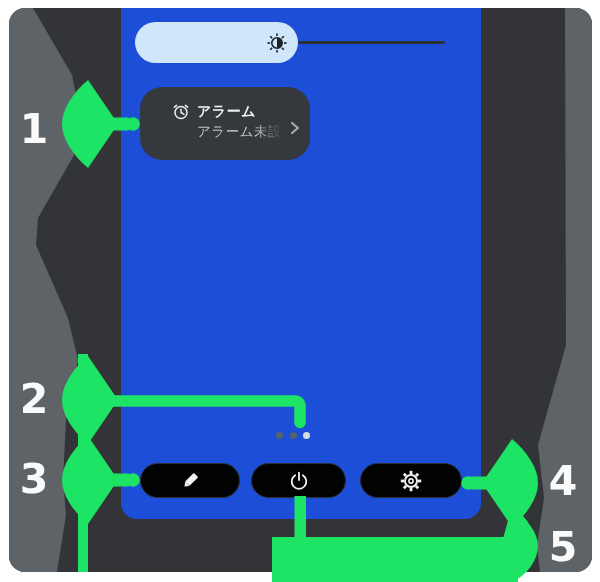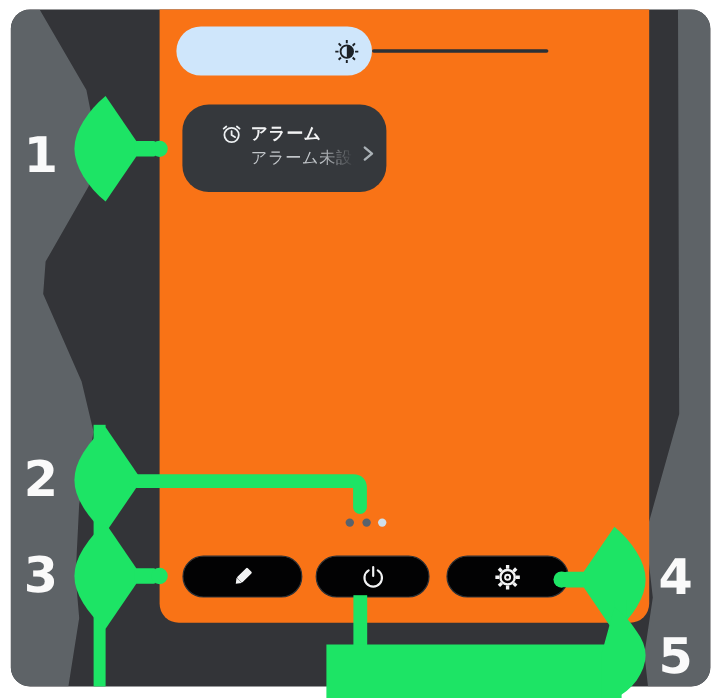--- a/index.html
+++ b/index.html
@@ -5,22 +5,22 @@
   html,body{margin:0;padding:0;background:#ffffff;width:600px;height:582px;overflow:hidden;
     font-family:"Liberation Sans","DejaVu Sans",sans-serif;}
   .stage{position:relative;width:600px;height:582px;background:#ffffff;}
 
   
   .card{position:absolute;left:9px;top:8px;width:583px;height:564px;background:#333438;
     border-radius:16px;overflow:hidden;}
   .blobs{position:absolute;left:0;top:0;width:583px;height:564px;}
 
   
-  .screen{position:absolute;left:121px;top:8px;width:408px;height:511px;background:#f97316;
-    border-radius:0 0 16px 16px;margin-left:12px;}
+  .screen{position:absolute;left:121px;top:8px;width:360px;height:511px;background:#1d4ed8;
+    border-radius:0 0 16px 16px;}
 
   
   .bright-pill{position:absolute;left:14px;top:14px;width:163px;height:41px;background:#cfe6fb;
     border-radius:21px;}
   .bright-track{position:absolute;left:177px;top:33px;width:147px;height:3.4px;background:#2b3137;border-radius:2px;}
 
   
   .tile{position:absolute;left:19px;top:79px;width:170px;height:73px;background:#35383c;border-radius:22px;}
   .tile-title{position:absolute;left:57px;top:16px;font-size:14px;font-weight:bold;color:#f2f3f4;letter-spacing:.5px;white-space:nowrap;}
   .tile-sub{position:absolute;left:57px;top:36px;width:86px;font-size:13.5px;color:#c3c7cb;letter-spacing:.5px;white-space:nowrap;overflow:hidden;

